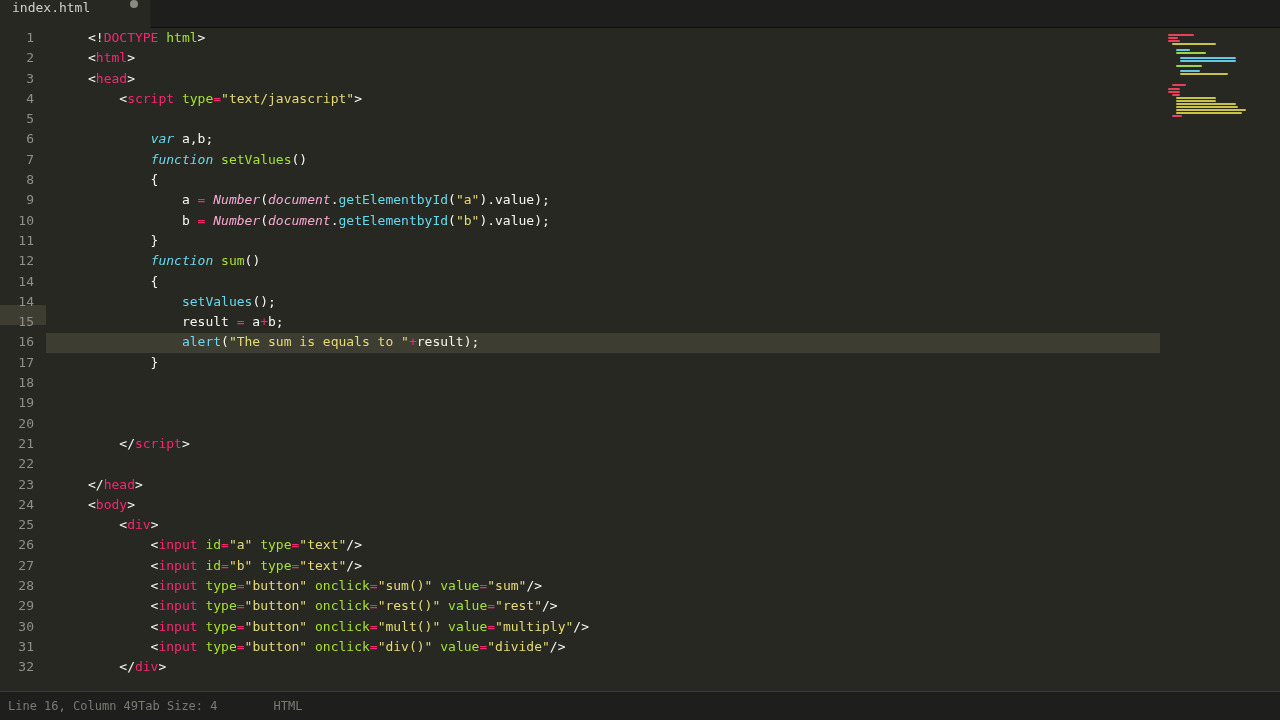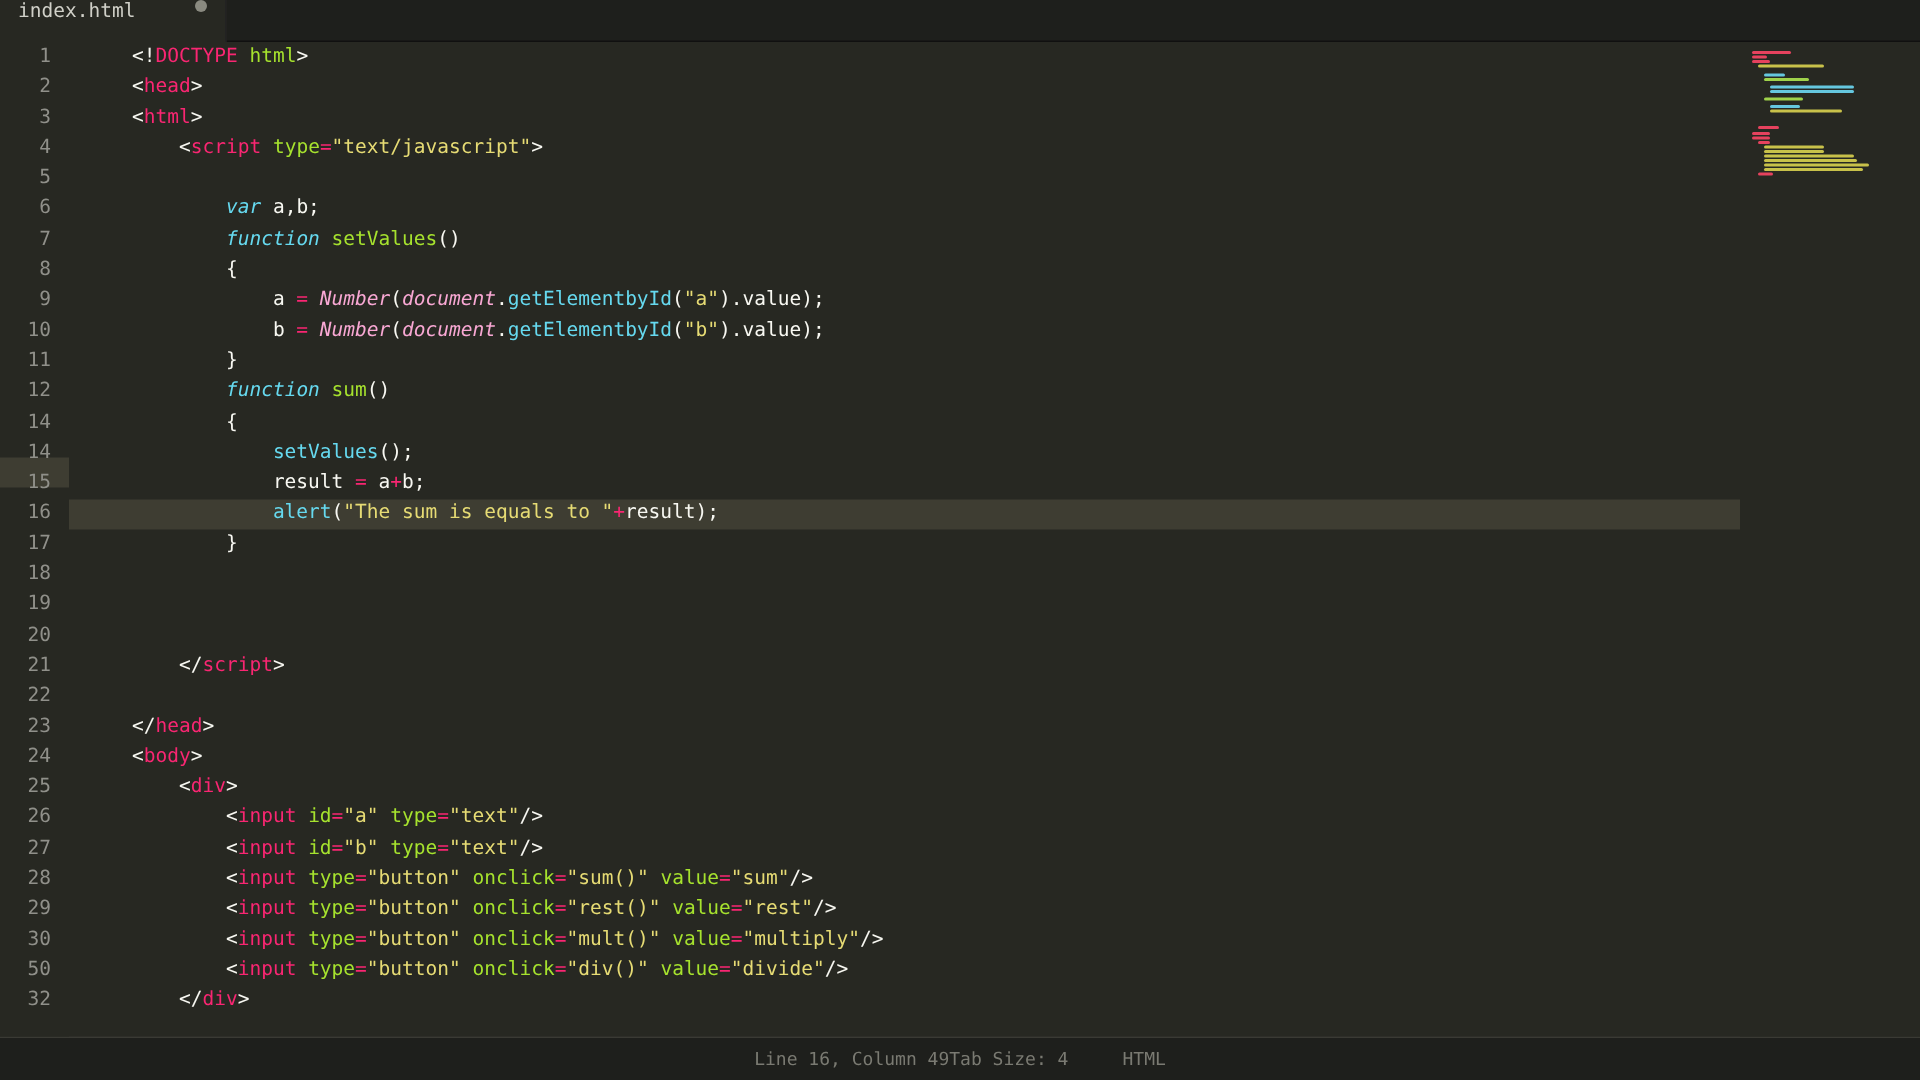--- a/index.html
+++ b/index.html
@@ -10,22 +10,22 @@
 .editor { display:flex; height:663px; }
 .gutter { width:46px; background:#272822; color:#90908a; text-align:right; padding-right:12px; user-select:none; }
 .line { height:20.3px; line-height:20.3px; white-space:pre; }
 .code { flex:1; position:relative; color:#f8f8f2; }
 .code-lines .line { padding-left:6px;margin-left:36px; }
 .hl { position:absolute; left:0; right:0; height:20.3px; background:#3e3d32; z-index:0; top:304.5px; }
 .gut-hl { position:absolute; left:0; width:46px; height:20.3px; background:#3e3d32; z-index:0; top:304.5px; }
 .code-lines,.gutter-lines { position:relative; z-index:1; }
 .minimap { width:120px; height:100%; background:#272822; position:relative; }
 .mm-line { position:absolute; height:2px; border-radius:1px; }
-.statusbar { height:29px; background:#1e1f1c; border-top:1px solid #3a3a34; display:flex; align-items:center; justify-content:center; color:#7a7a72; padding:0 8px; font-size:12px; }
-.sb-right { display:flex; gap:36px; }
+.statusbar { height:29px; background:#1e1f1c; border-top:1px solid #3a3a34; display:flex; align-items:center; justify-content:flex-start; color:#7a7a72; padding:0 8px; font-size:12px; }
+.sb-right { display:flex; gap:56px; }
 
 .tk-tag   { color:#f92672; }
 .tk-punct { color:#f8f8f2; }
 .tk-attr  { color:#a6e22e; }
 .tk-str   { color:#e6db74; }
 .tk-kw    { color:#66d9ef; font-style:italic; }
 .tk-fn    { color:#a6e22e; }
 .tk-call  { color:#66d9ef; }
 .tk-op    { color:#f92672; }
 .tk-supp  { color:#f9a8d4; font-style:italic; }
@@ -67,30 +67,30 @@
         <div class="line">21</div>
         <div class="line">22</div>
         <div class="line">23</div>
         <div class="line">24</div>
         <div class="line">25</div>
         <div class="line">26</div>
         <div class="line">27</div>
         <div class="line">28</div>
         <div class="line">29</div>
         <div class="line">30</div>
-        <div class="line">50</div>
+        <div class="line">31</div>
         <div class="line">32</div>
       </div>
   </div>
   <div class="code">
     <div class="hl"></div>
     <div class="code-lines" id="code-lines">
         <div class="line"><span class="tk-punct">&lt;!</span><span class="tk-tag">DOCTYPE</span><span class="tk-punct"> </span><span class="tk-attr">html</span><span class="tk-punct">&gt;</span></div>
+        <div class="line"><span class="tk-punct">&lt;</span><span class="tk-tag">html</span><span class="tk-punct">&gt;</span></div>
         <div class="line"><span class="tk-punct">&lt;</span><span class="tk-tag">head</span><span class="tk-punct">&gt;</span></div>
-        <div class="line"><span class="tk-punct">&lt;</span><span class="tk-tag">html</span><span class="tk-punct">&gt;</span></div>
         <div class="line"><span class="tk-punct">    &lt;</span><span class="tk-tag">script</span><span class="tk-punct"> </span><span class="tk-attr">type</span><span class="tk-op">=</span><span class="tk-str">"text/javascript"</span><span class="tk-punct">&gt;</span></div>
         <div class="line">&nbsp;</div>
         <div class="line"><span class="tk-punct">        </span><span class="tk-kw">var</span><span class="tk-punct"> a,b;</span></div>
         <div class="line"><span class="tk-punct">        </span><span class="tk-kw">function</span><span class="tk-punct"> </span><span class="tk-fn">setValues</span><span class="tk-punct">()</span></div>
         <div class="line"><span class="tk-punct">        {</span></div>
         <div class="line"><span class="tk-punct">            a </span><span class="tk-op">=</span><span class="tk-punct"> </span><span class="tk-supp">Number</span><span class="tk-punct">(</span><span class="tk-supp">document</span><span class="tk-punct">.</span><span class="tk-call">getElementbyId</span><span class="tk-punct">(</span><span class="tk-str">"a"</span><span class="tk-punct">).value);</span></div>
         <div class="line"><span class="tk-punct">            b </span><span class="tk-op">=</span><span class="tk-punct"> </span><span class="tk-supp">Number</span><span class="tk-punct">(</span><span class="tk-supp">document</span><span class="tk-punct">.</span><span class="tk-call">getElementbyId</span><span class="tk-punct">(</span><span class="tk-str">"b"</span><span class="tk-punct">).value);</span></div>
         <div class="line"><span class="tk-punct">        }</span></div>
         <div class="line"><span class="tk-punct">        </span><span class="tk-kw">function</span><span class="tk-punct"> </span><span class="tk-fn">sum</span><span class="tk-punct">()</span></div>
         <div class="line"><span class="tk-punct">        {</span></div>

